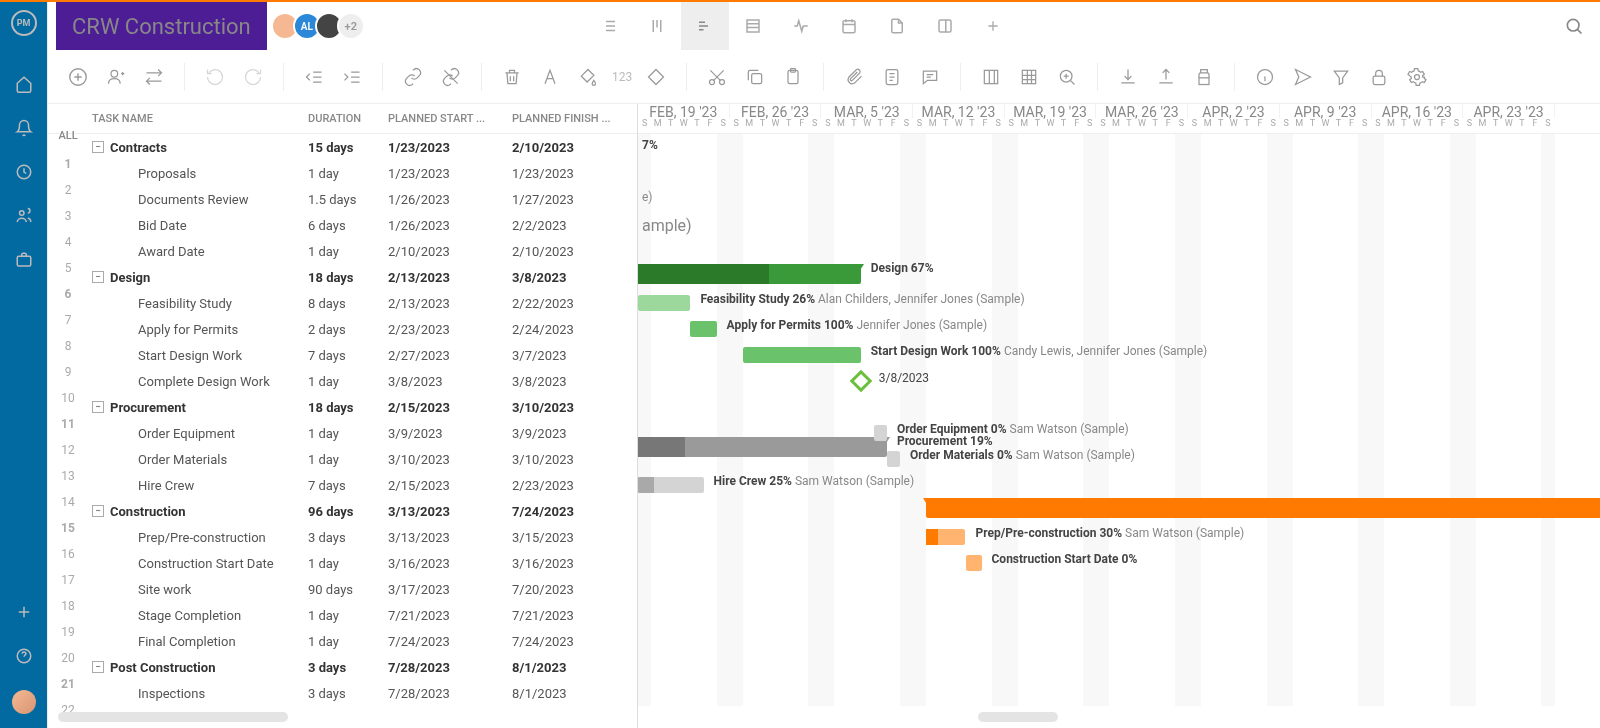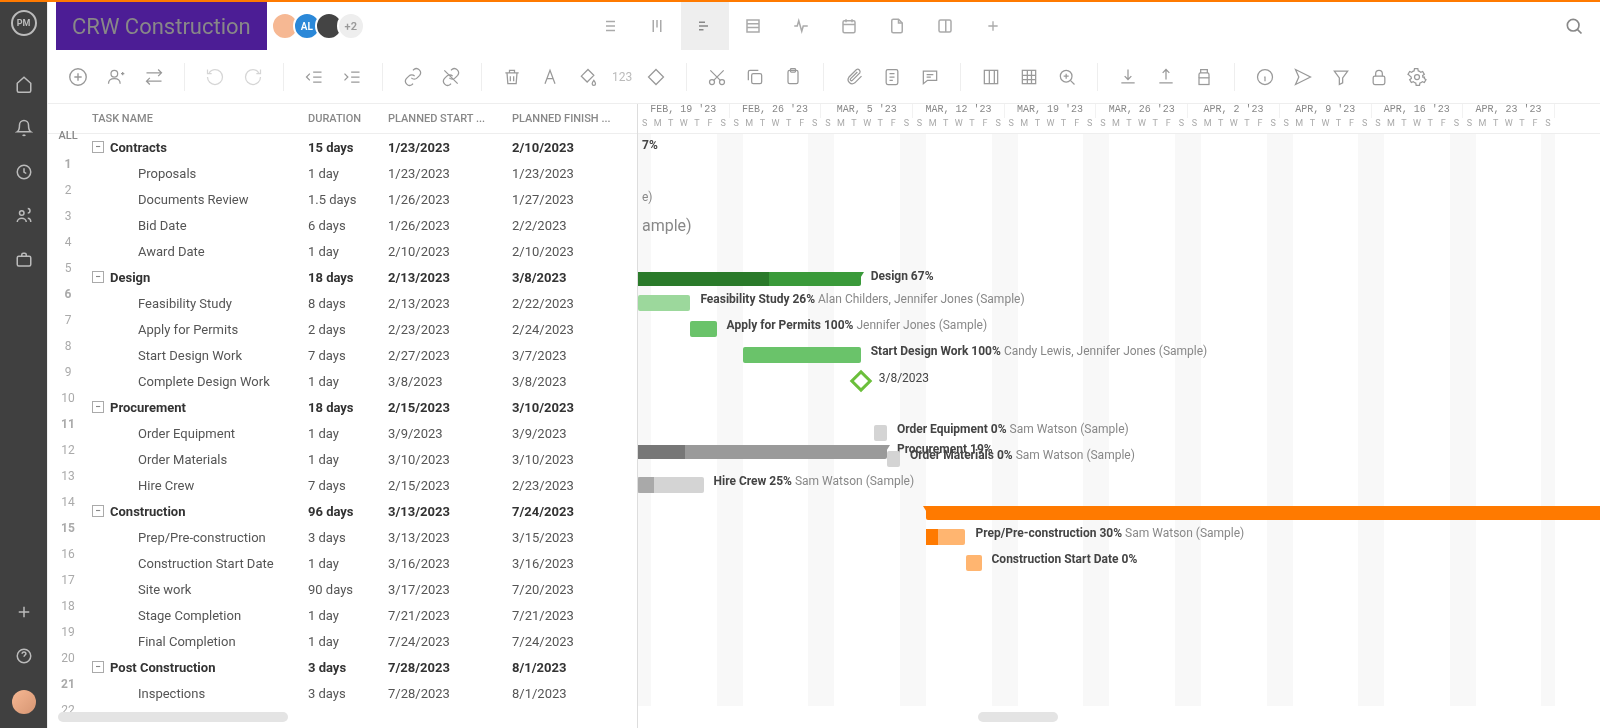--- a/index.html
+++ b/index.html
@@ -1,18 +1,18 @@
 <!DOCTYPE html>
 <html><head>
 <meta charset="utf-8">
 <style>
 * { margin:0; padding:0; box-sizing:border-box; font-family:-apple-system,BlinkMacSystemFont,"Segoe UI",Roboto,sans-serif; }
 body { width:1600px; height:728px; background:#fff; overflow:hidden; position:relative; }
 .accent-bar { position:absolute; top:0; left:0; right:0; height:2px; background:#ff7a00; }
-.sidebar { position:absolute; left:0; top:2px; bottom:0; width:48px; background:#404040; border-right:1px solid #eee; display:flex; flex-direction:column; align-items:center; padding-top:8px; gap:24px; }
+.sidebar { position:absolute; left:0; top:2px; bottom:0; width:48px; background:#0369a1; border-right:1px solid #eee; display:flex; flex-direction:column; align-items:center; padding-top:8px; gap:24px; }
 .sidebar .logo { width:26px; height:26px; border-radius:50%; border:2px solid #bbb; display:flex; align-items:center; justify-content:center; font-size:9px; font-weight:700; color:#bbb; margin-bottom:14px; }
 .sidebar .sicon { width:20px; height:20px; display:flex; align-items:center; justify-content:center; color:#bbb; cursor:pointer; }
 .sidebar .spacer { flex:1; }
 .sidebar .avatar { width:24px; height:24px; border-radius:50%; background:linear-gradient(135deg,#f6b893,#d69573); margin-bottom:14px; }
 .header { position:absolute; left:48px; top:2px; right:0; height:48px; display:flex; align-items:center; padding:0 8px; }
 .title-wrap { background:#4c1d95; height:100%; display:flex; align-items:center; padding:0 16px; }
 .title { font-size:22px; color:#888; font-weight:400; }
 .avatars { display:flex; align-items:center; margin-left:10px; }
 .avatars .av { width:28px; height:28px; border-radius:50%; margin-left:-6px; border:2px solid #fff; display:flex; align-items:center; justify-content:center; font-size:10px; font-weight:600; color:#fff; }
 .avatars .more { background:#eee; color:#999; font-size:11px; }
@@ -35,30 +35,30 @@
 .grid-body { }
 .grow { height:26px; display:flex; align-items:center; font-size:13px; color:#555; }
 .grow .col-all { color:#aaa; font-size:12px; }
 .grow.group { font-weight:700; color:#333; }
 .grow .name-cell { display:flex; align-items:center; }
 .grow .toggler { width:12px; height:12px; border:1px solid #aaa; display:flex; align-items:center; justify-content:center; font-size:10px; line-height:1; margin-right:6px; cursor:pointer; color:#888; }
 .grow .indent { display:inline-block; }
 .gantt { flex:1; position:relative; overflow:hidden; }
 .gantt-head { height:30px; border-bottom:1px solid #eee; position:relative; }
 .gantt-head .weeks { position:absolute; top:0; left:0; right:0; height:14px; display:flex; }
-.gantt-head .week { font-size:10px; color:#888; text-align:center; border-right:1px solid #f2f2f2;font-family:Liberation Mono, monospace; }
+.gantt-head .week { font-size:14px; color:#888; text-align:center; border-right:1px solid #f2f2f2; }
 .gantt-head .days { position:absolute; top:14px; left:0; right:0; height:16px; display:flex; }
 .gantt-head .day { font-size:9px; color:#aaa; text-align:center; }
 .gantt-body { position:relative; }
 .gantt-body .stripes { position:absolute; inset:0; display:flex; }
 .gantt-body .stripe { height:100%; }
 .gantt-body .stripe.wk { background:#f8f8f8; }
 .gantt-row { height:26px; position:relative; }
 .bar { position:absolute; height:16px; top:5px; border-radius:2px; }
-.bar.summary { height:14px; top:8px;text-align:right; }
+.bar.summary { height:20px; top:0;text-align:right; }
 .bar.summary::before, .bar.summary::after { content:""; position:absolute; top:0; width:0; height:0; border-top:8px solid currentColor; border-left:5px solid transparent; border-right:5px solid transparent; }
 .bar.summary::before { left:-3px; }
 .bar.summary::after { right:-3px; }
 .bar .prog { position:absolute; left:0; top:0; bottom:0; background:rgba(0,0,0,0.2); }
 .bar-label { position:absolute; left:100%; margin-left:10px; top:-3px; white-space:nowrap; font-size:12px; color:#444; }
 .bar-label b { font-weight:700; }
 .bar-label .asg { color:#888; }
 .milestone { position:absolute; width:16px; height:16px; top:5px; transform:rotate(45deg); border:3px solid #6bbf3b; background:#fff; }
 .milestone-label { position:absolute; font-size:12px; color:#444; top:3px; }
 .hscroll { position:absolute; bottom:6px; height:10px; background:#e4e4e4; border-radius:5px; }

